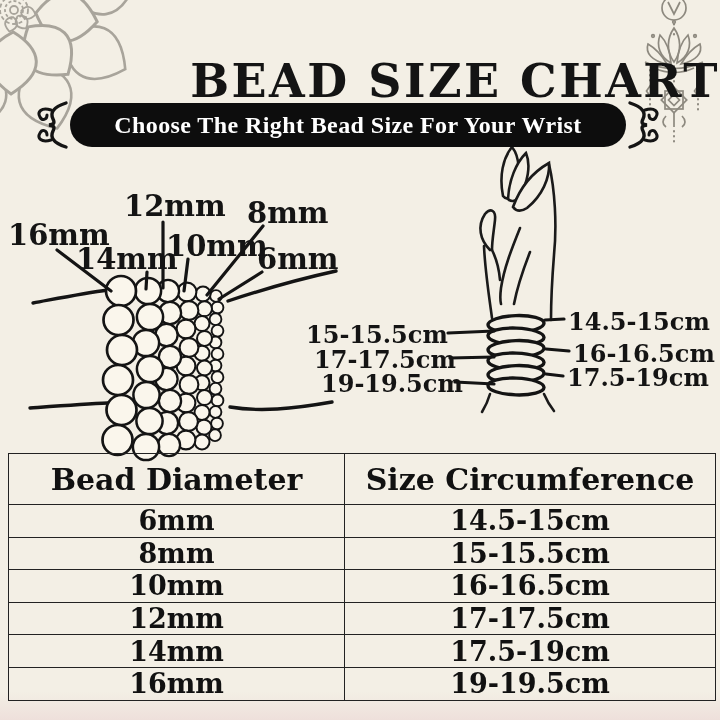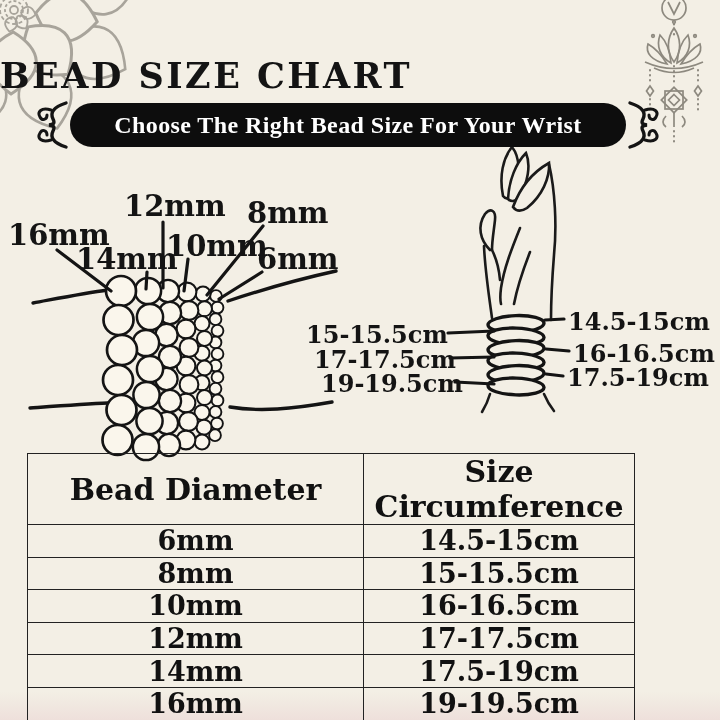--- a/index.html
+++ b/index.html
@@ -4,32 +4,32 @@
 <style>
   html,body{margin:0;padding:0;background:#ddd;}
   .page{
     position:relative;width:720px;height:720px;overflow:hidden;
     background:linear-gradient(180deg,#f3efe5 0%,#f3efe5 96%,#eee0db 100%);
     font-family:"DejaVu Serif", serif;color:#141414;font-weight:bold;
   }
   .art{position:absolute;left:0;top:0;z-index:1;}
   .txt{position:absolute;z-index:2;white-space:nowrap;line-height:1;}
   .page-title{
-    left:0;top:58px;width:720px;text-align:left;
-    font-size:35px;letter-spacing:2.5px;color:#141414;
+    left:0;top:58px;width:720px;text-align:right;
+    font-size:46px;letter-spacing:2.5px;color:#141414;
   }
   .banner{
     position:absolute;z-index:2;left:70px;top:103px;width:556px;height:44px;
     background:#0d0d0d;border-radius:22px;display:flex;align-items:center;justify-content:center;font-family:Liberation Serif, serif;
   }
   .banner span{color:#ffffff;font-size:24px;letter-spacing:0.4px;}
   .mm-label{font-size:29px;}
   .cm-label{font-size:24px;}
   .size-table{
-    position:absolute;z-index:2;left:27px;top:453px;width:608px;
+    position:absolute;z-index:2;left:8px;top:453px;width:708px;
     border-collapse:collapse;table-layout:fixed;
   }
   .size-table th,.size-table td{
     border:1.6px solid #222222;text-align:center;padding:0;
     font-family:"DejaVu Serif", serif;font-weight:bold;color:#111111;
   }
   .size-table th{height:50px;font-size:30px;}
   .size-table td{height:31.6px;font-size:27px;}
 </style>
 </head>

